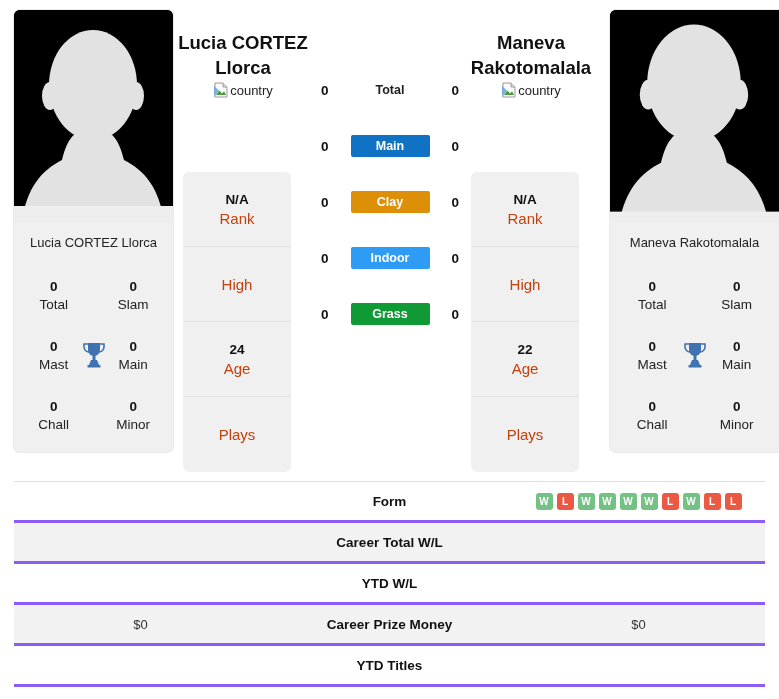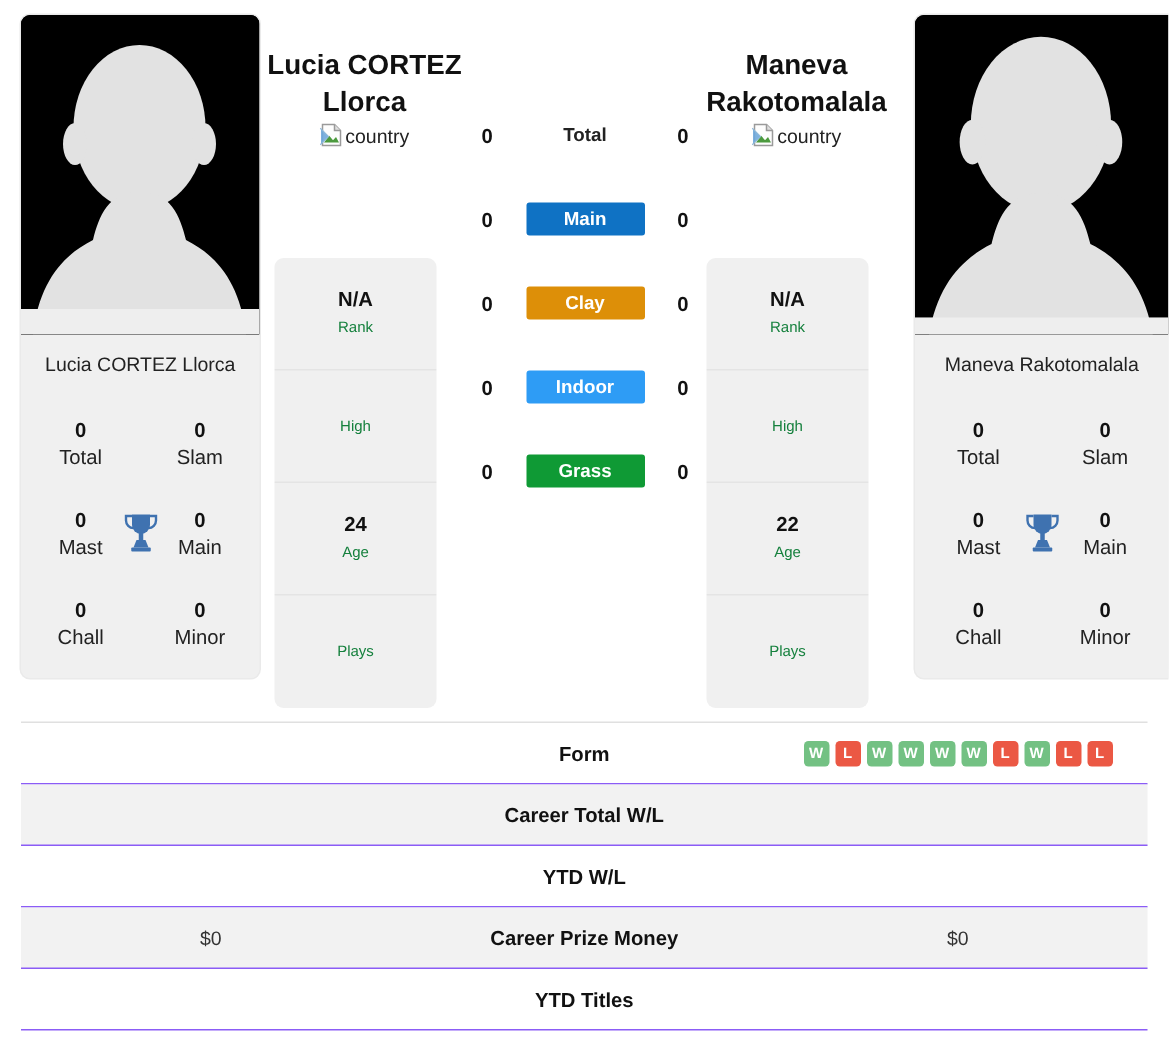--- a/index.html
+++ b/index.html
@@ -94,21 +94,21 @@
   .info-cell {
     height: 75px;
     display: flex;
     flex-direction: column;
     align-items: center;
     justify-content: center;
     border-bottom: 1px solid #e4e4e4;
   }
   .info-cell:last-child { border-bottom: none; }
   .info-cell .v { font-size: 13.5px; font-weight: bold; color: #111; line-height: 18px; }
-  .info-cell .l { font-size: 10px; color: #15803d; line-height: 19px; }
+  .info-cell .l { font-size: 15px; color: #c2410c; line-height: 19px; }
 
   
   .headline {
     position: absolute;
     top: 30px;
     width: 172px;
     text-align: center;
   }
   .headline.left  { left: 157px; }
   .headline.right { left: 445px; }
@@ -169,21 +169,21 @@
     position: absolute;
     left: 14px;
     top: 481px;
     width: 751px;
     border-top: 1px solid #e0e0e0;
   }
   .trow {
     display: flex;
     align-items: center;
     height: 41px;
-    border-bottom: 1px solid #8b5cf6;
+    border-bottom: 3px solid #8b5cf6;
   }
   .trow.alt { background: #f2f2f2; }
   .tcell {
     flex: 1 1 0;
     display: flex;
     align-items: center;
     justify-content: center;
     font-size: 13px;
     color: #333;
   }

